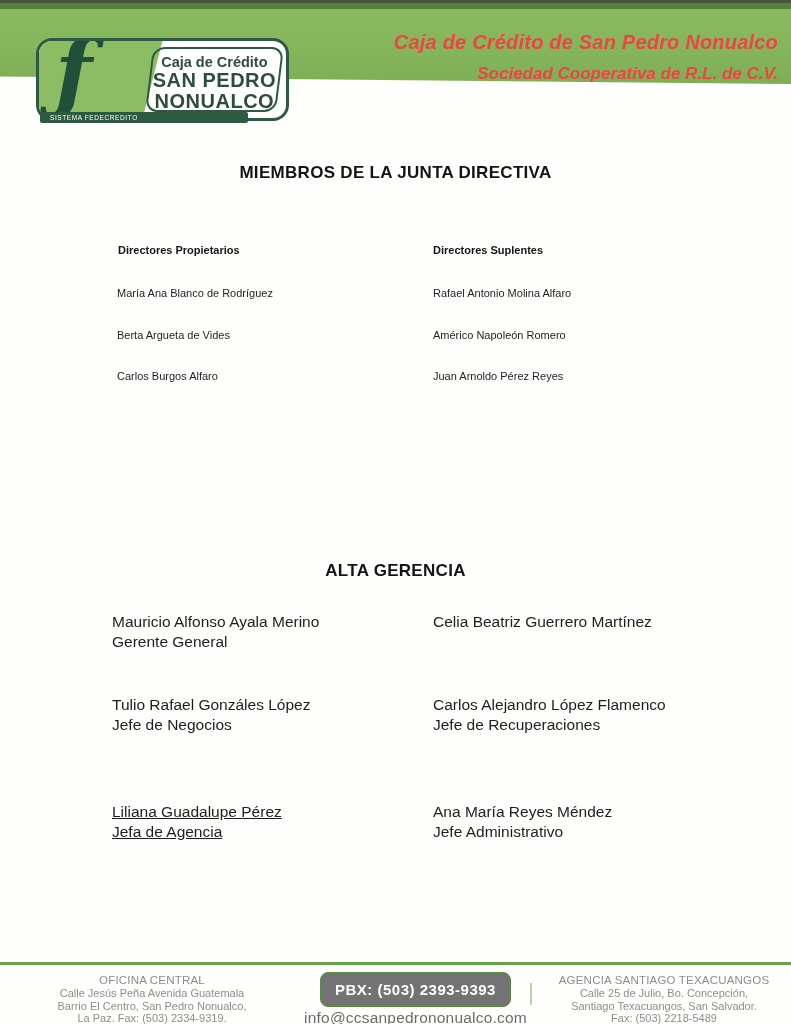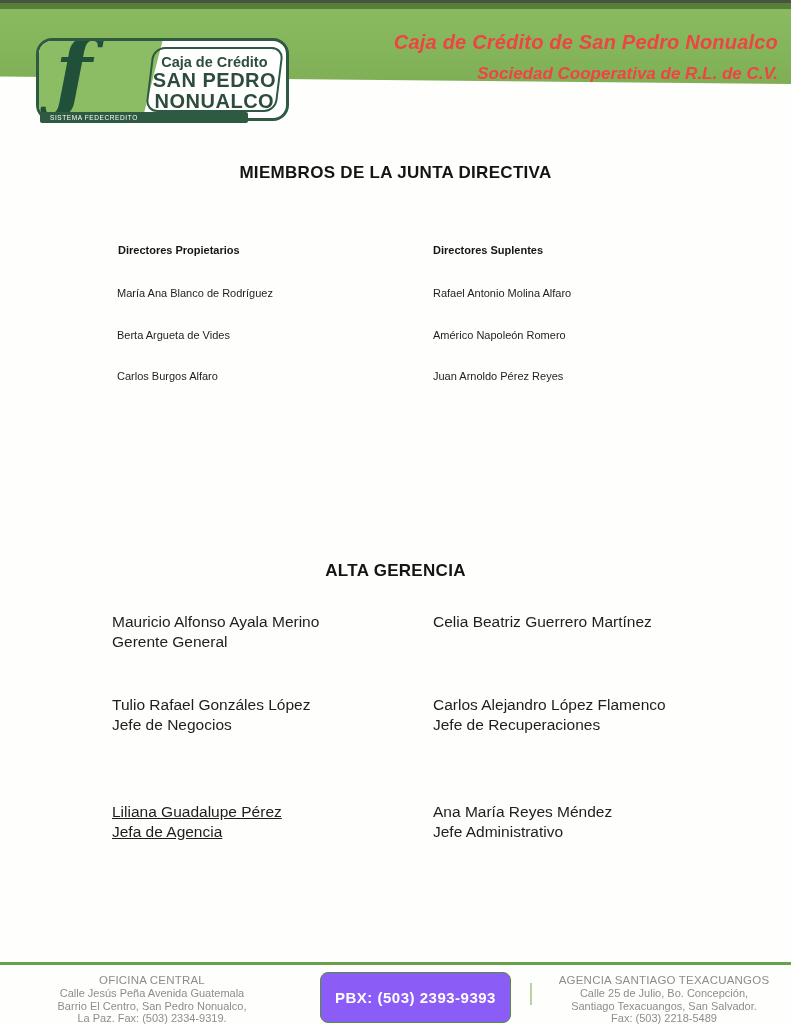--- a/index.html
+++ b/index.html
@@ -49,22 +49,22 @@
   .g-l1{left:112px;top:695px;} .g-r1{left:433px;top:695px;}
   .g-l2{left:112px;top:802px;text-decoration:underline;} .g-r2{left:433px;top:802px;}
 
   
   .footer-rule{position:absolute;left:0;top:962px;width:791px;height:3px;background:#67a24b;}
   .f-col{position:absolute;color:#8d8d8d;text-align:center;font-size:11px;line-height:12.3px;}
   .f-office{left:12px;top:974px;width:280px;}
   .f-agency{left:543px;top:974px;width:242px;}
   .f-title{font-size:11.5px;letter-spacing:0.2px;margin-bottom:1px;}
   .f-center{position:absolute;left:303px;top:972px;width:225px;text-align:center;}
-  .pbx{display:inline-block;background:#8b5cf6;border:1px solid #54903b;border-radius:8px;
-       color:#fff;font-weight:bold;font-size:15px;letter-spacing:0.5px;padding:16px 14px;}
+  .pbx{display:inline-block;background:#737373;border:1px solid #54903b;border-radius:8px;
+       color:#fff;font-weight:bold;font-size:15px;letter-spacing:0.5px;padding:8px 14px;}
   .f-email{margin-top:2px;color:#6b6b6b;font-size:15.5px;letter-spacing:0.2px;}
   .footer-divider{position:absolute;left:530px;top:983px;width:2px;height:22px;background:#b9d4a3;}
 </style>
 </head>
 <body>
 
 <div class="page">
 
   <div class="banner">
     <div class="banner-top"></div>

